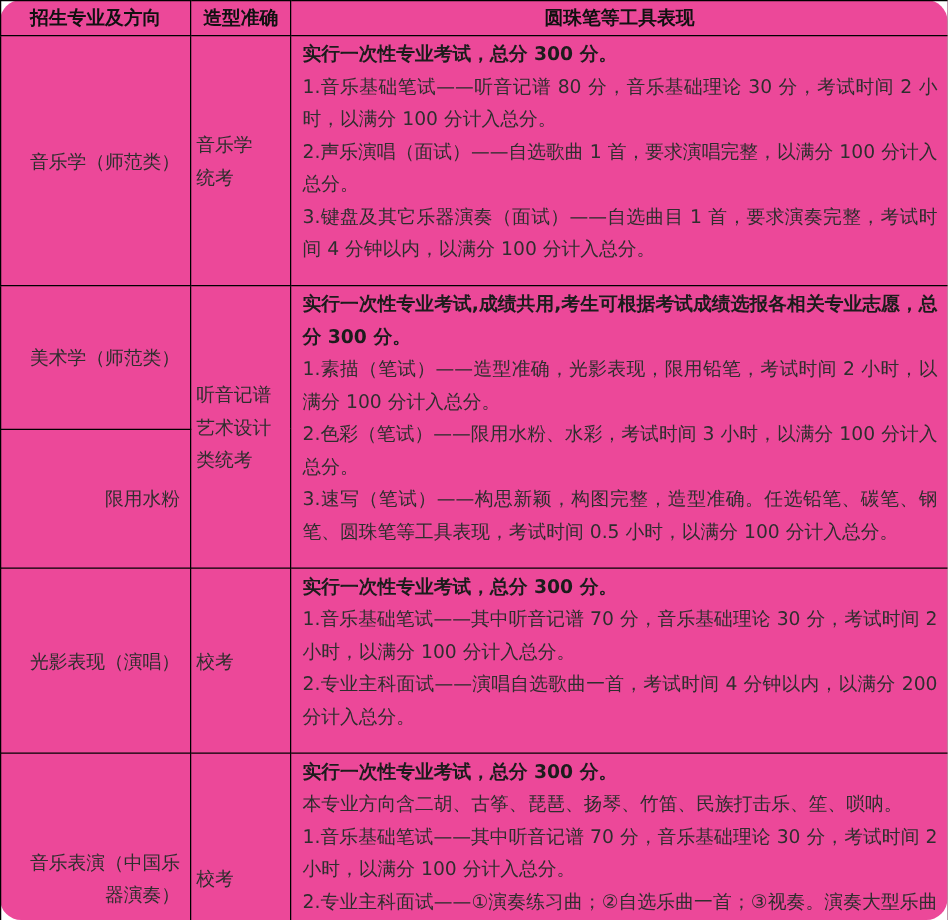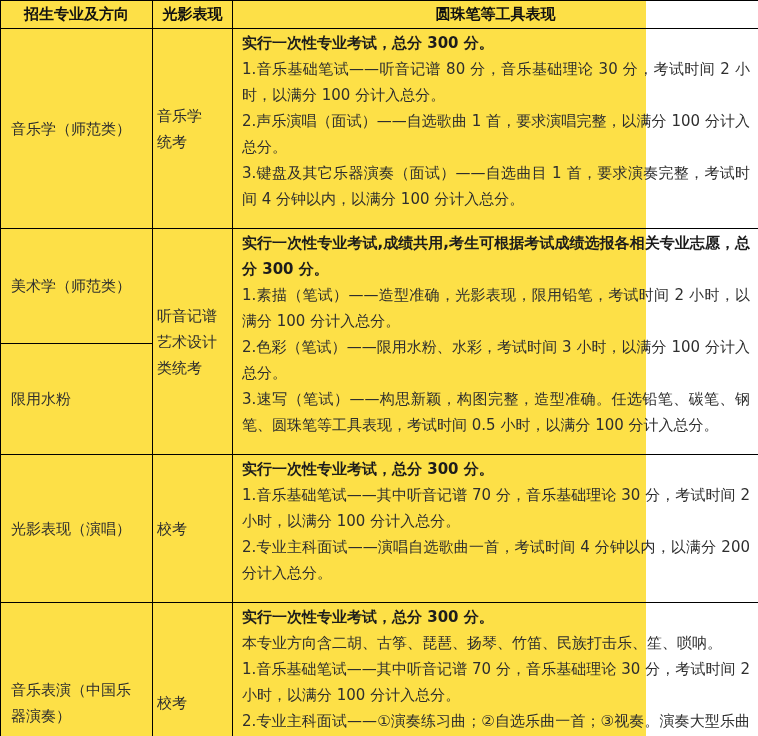--- a/index.html
+++ b/index.html
@@ -2,24 +2,25 @@
 <html><head>
 <meta charset="utf-8">
 <style>
   html, body {
     margin: 0;
     padding: 0;
     background: #ffffff;
     font-family: "DejaVu Sans", "Liberation Sans", sans-serif;
   }
   .page {
-    width: 646px;
+    width: 758px;
     height: 736px;
-    background: #fde047;
+    background: #ec4899;
     box-sizing: border-box;
+    border-radius: 17px;
   }
   table.exam-table {
     width: 758px;
     height: 736px;
     border-collapse: collapse;
     table-layout: fixed;
     color: #2e2e2e;
   }
   table.exam-table th,
   table.exam-table td {
@@ -30,21 +31,21 @@
   th.h {
     font-weight: bold;
     color: #111111;
     text-align: center;
     vertical-align: middle;
     padding: 3px 4px;
     height: 28px;
   }
   td.c1 {
     vertical-align: middle;
-    text-align: left;
+    text-align: right;
     padding: 4px 8px 4px 10px;
     line-height: 26px;
     margin-left: 40px;
   }
   td.c2 {
     vertical-align: middle;
     text-align: left;
     padding: 4px 4px;
     line-height: 26px;
     white-space: pre-line;
@@ -69,21 +70,21 @@
 <div class="page">
   <table class="exam-table">
     <colgroup>
       <col style="width:152px">
       <col style="width:80px">
       <col style="width:526px">
     </colgroup>
     <thead>
       <tr style="height:28px">
         <th class="h">招生专业及方向</th>
-        <th class="h">光影表现</th>
+        <th class="h">造型准确</th>
         <th class="h">圆珠笔等工具表现</th>
       </tr>
     </thead>
     <tbody>
       <tr style="height:182px">
         <td class="c1">音乐学（师范类）</td>
         <td class="c2">音乐学
 统考</td>
         <td class="c3">
           <p class="intro">实行一次性专业考试，总分 300 分。</p>

